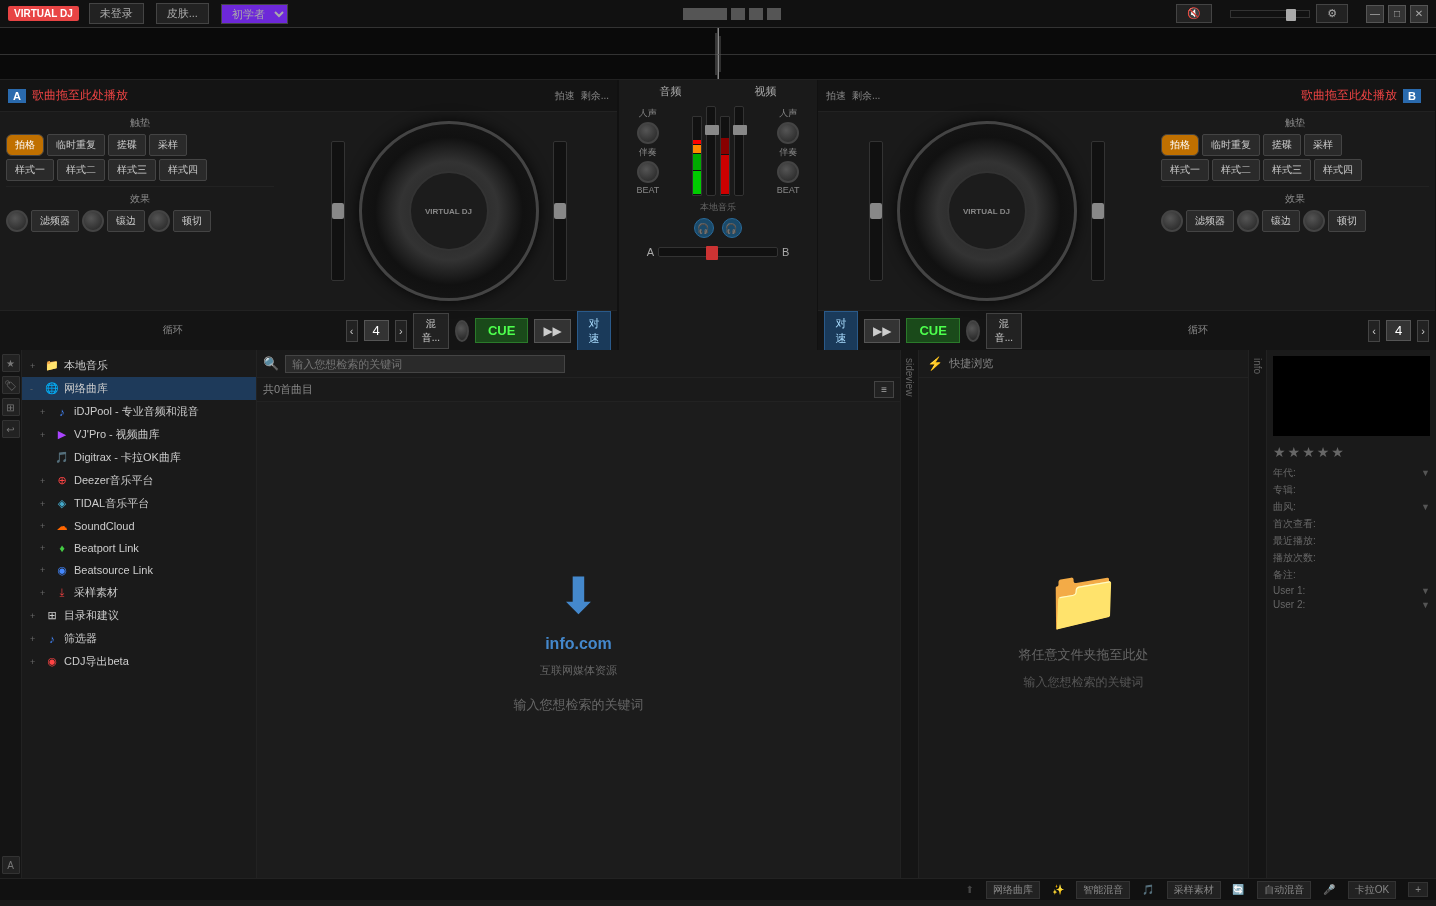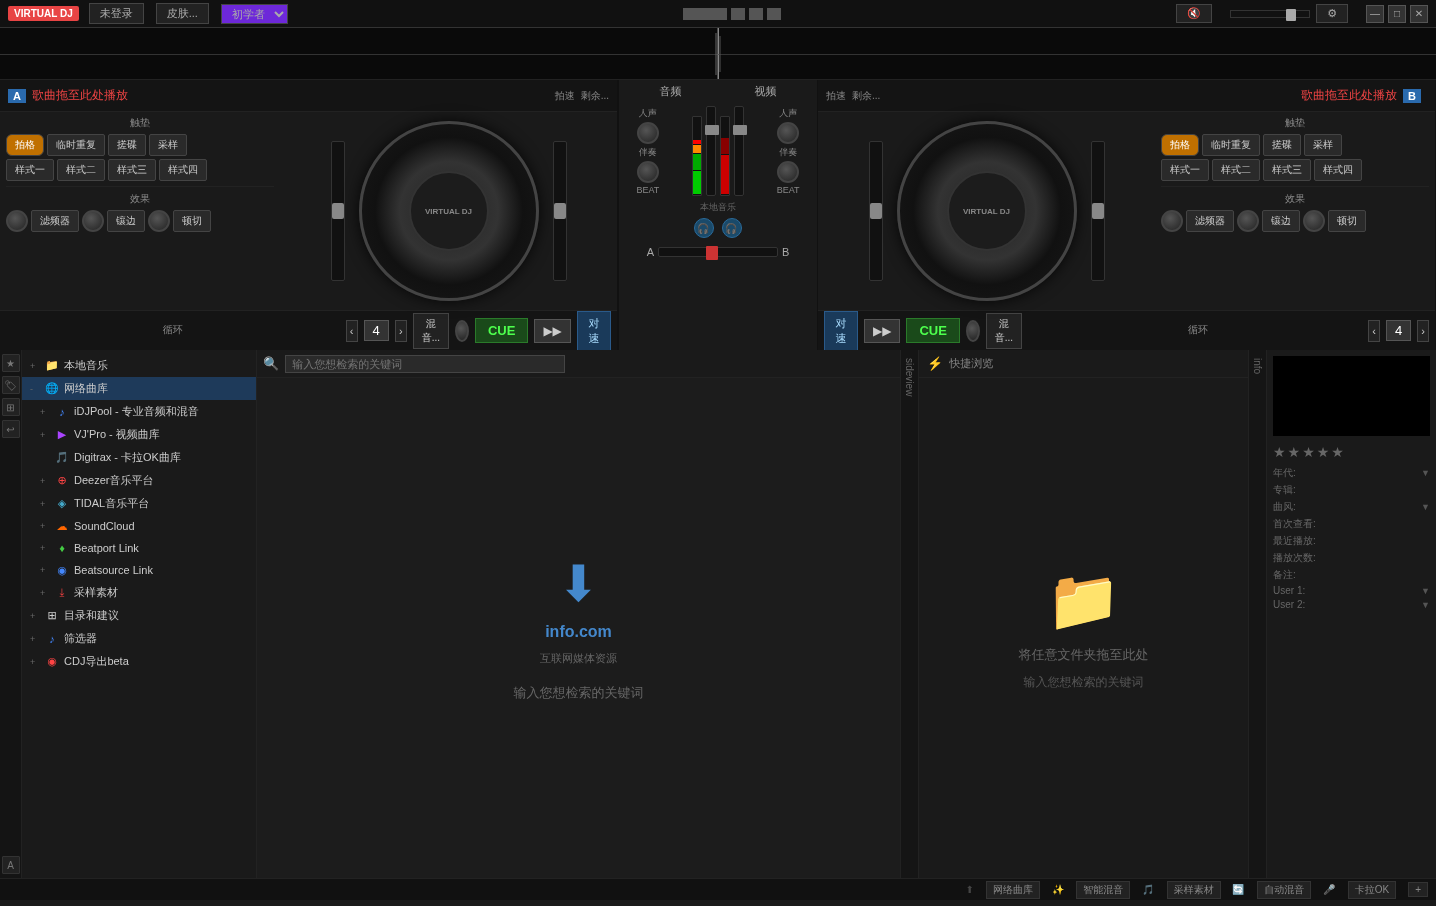--- a/index.html
+++ b/index.html
@@ -973,20 +973,25 @@
         <span>CDJ导出beta</span>
       </div>
     </div>
 
     <div id="filelist">
       <div id="filelist-header">
         <span style="color:#666;font-size:13px;">🔍</span>
         <input id="search-input" type="text" placeholder="输入您想检索的关键词" style="">
         <div style="flex:1;"></div>
       </div>
+      <div id="filelist-subheader">
+        <span>共0首曲目</span>
+        <div style="flex:1;"></div>
+        <button class="filelist-toolbar-btn">≡</button>
+      </div>
       <div id="filelist-empty">
         <div style="font-size:50px;color:#4488cc;">⬇</div>
         <div style="font-size:16px;color:#4488cc;font-weight:bold;">info.com</div>
         <div style="font-size:11px;color:#666;">互联网媒体资源</div>
         <div style="font-size:13px;color:#666;margin-top:8px;">输入您想检索的关键词</div>
       </div>
     </div>
 
     <div class="sideview-tab">sideview</div>
 

